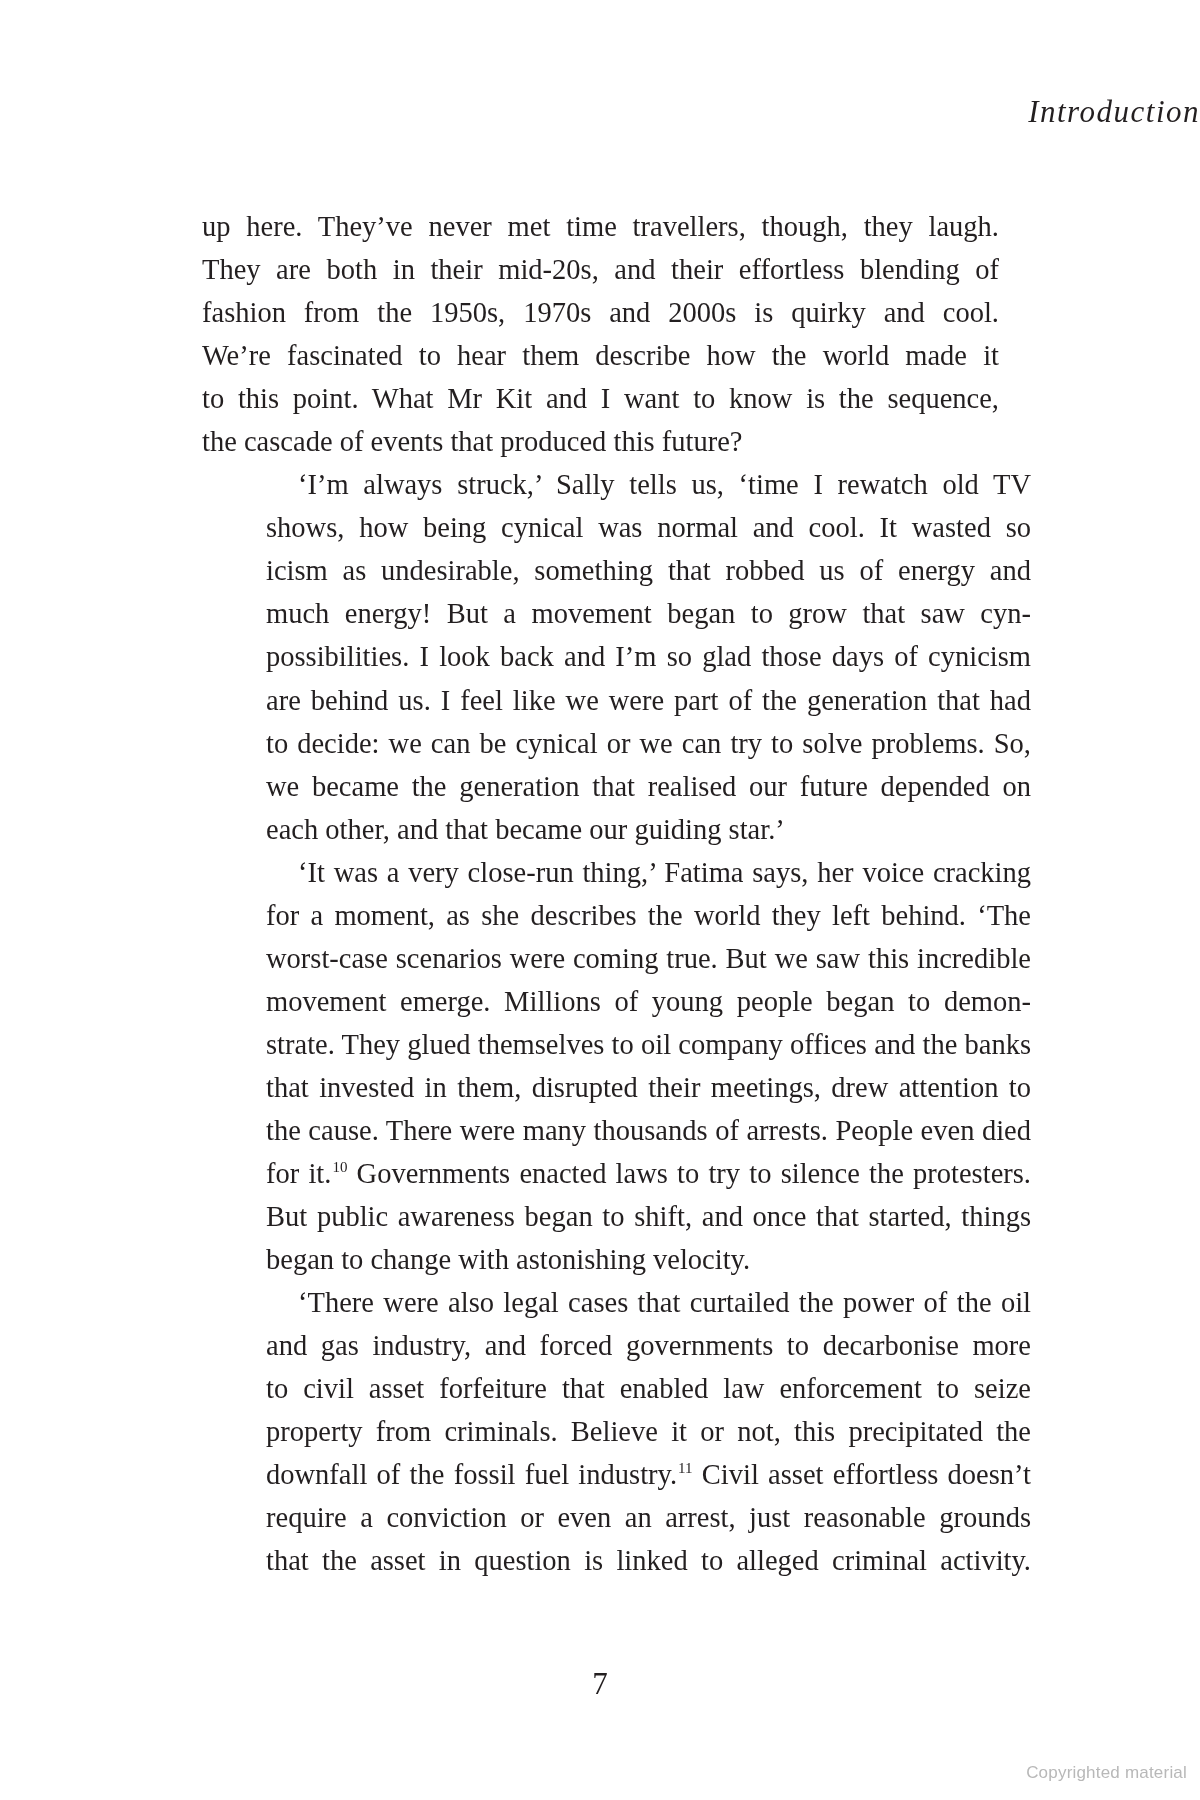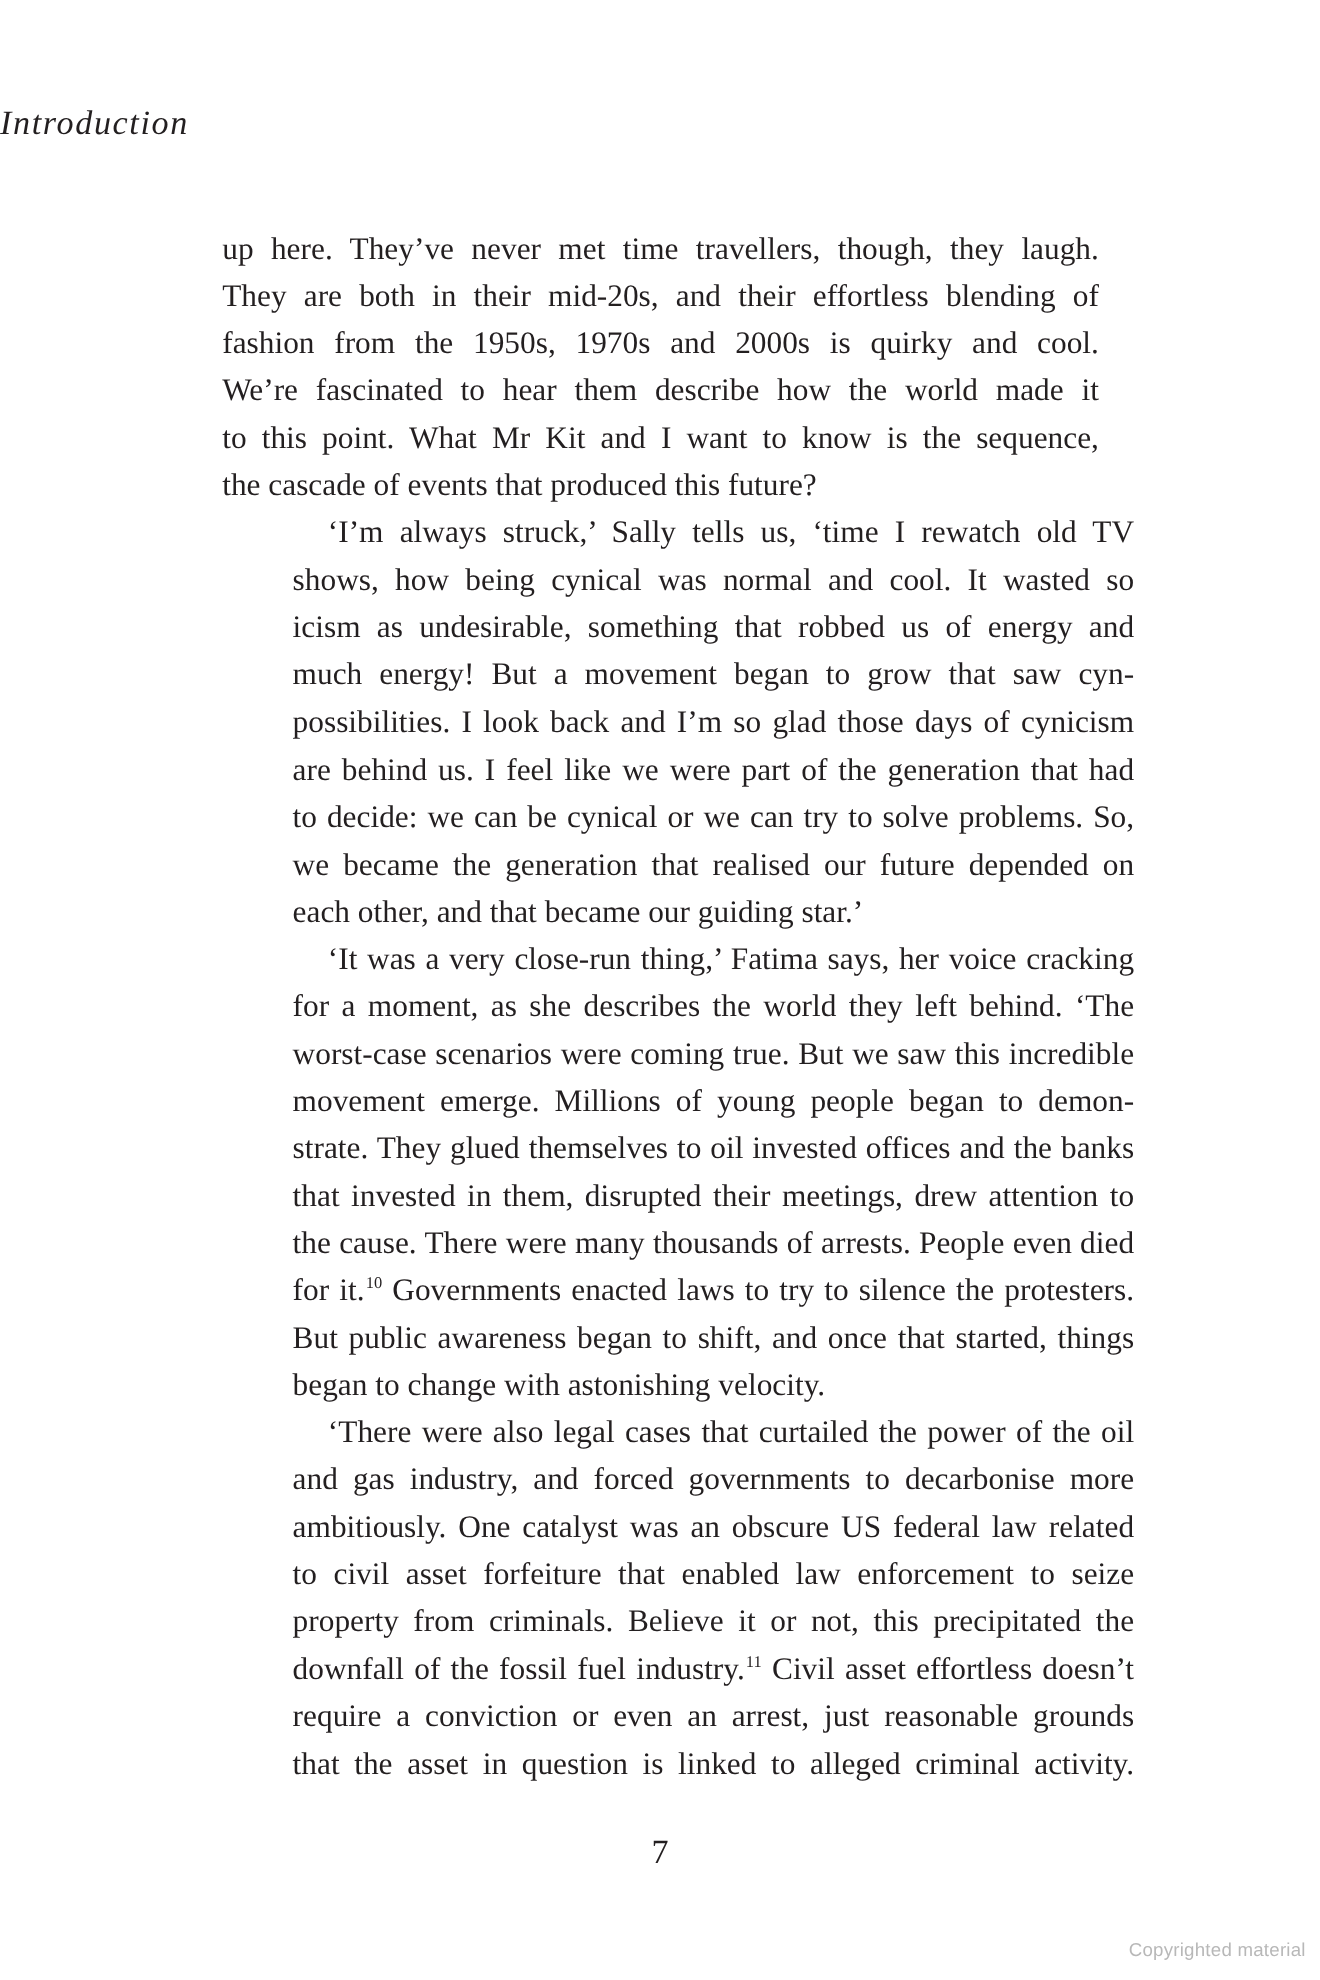--- a/index.html
+++ b/index.html
@@ -13,21 +13,21 @@
       position: relative;
       overflow: hidden;
       font-family: "Liberation Serif", "DejaVu Serif", serif;
       color: #231f20;
     }
     .running-head {
       position: absolute;
       top: 92px;
       left: 0;
       width: 1200px;
-      text-align: left;
+      text-align: right;
       font-style: italic;
       font-size: 31px;
       letter-spacing: 1.5px;
       line-height: 40px;
       color: #231f20;
     }
     .text-block {
       position: absolute;
       top: 205px;
       left: 202px;
@@ -121,31 +121,30 @@
       <span class="line"><span class="line-inner"><span>are behind us. I feel like we were part of the generation that had</span></span></span>
       <span class="line"><span class="line-inner"><span>to decide: we can be cynical or we can try to solve problems. So,</span></span></span>
       <span class="line"><span class="line-inner"><span>we became the generation that realised our future depended on</span></span></span>
       <span class="line last"><span class="line-inner"><span>each other, and that became our guiding star.’</span></span></span>
     </div>
     <div class="para indent">
       <span class="line first-indent"><span class="line-inner"><span>‘It was a very close-run thing,’ Fatima says, her voice cracking</span></span></span>
       <span class="line"><span class="line-inner"><span>for a moment, as she describes the world they left behind. ‘The</span></span></span>
       <span class="line"><span class="line-inner"><span>worst-case scenarios were coming true. But we saw this incredible</span></span></span>
       <span class="line"><span class="line-inner"><span>movement emerge. Millions of young people began to demon-</span></span></span>
-      <span class="line"><span class="line-inner"><span>strate. They glued themselves to oil invested offices and the banks</span></span></span>
+      <span class="line"><span class="line-inner"><span>strate. They glued themselves to oil company offices and the banks</span></span></span>
       <span class="line"><span class="line-inner"><span>that invested in them, disrupted their meetings, drew attention to</span></span></span>
       <span class="line"><span class="line-inner"><span>the cause. There were many thousands of arrests. People even died</span></span></span>
       <span class="line"><span class="line-inner"><span>for it.</span><sup class="fn">10</sup><span> Governments enacted laws to try to silence the protesters.</span></span></span>
       <span class="line"><span class="line-inner"><span>But public awareness began to shift, and once that started, things</span></span></span>
       <span class="line last"><span class="line-inner"><span>began to change with astonishing velocity.</span></span></span>
     </div>
     <div class="para indent">
       <span class="line first-indent"><span class="line-inner"><span>‘There were also legal cases that curtailed the power of the oil</span></span></span>
       <span class="line"><span class="line-inner"><span>and gas industry, and forced governments to decarbonise more</span></span></span>
-      <span class="line"><span class="line-inner"><span>ambitiously. One catalyst was an obscure US federal law related</span></span></span>
       <span class="line"><span class="line-inner"><span>to civil asset forfeiture that enabled law enforcement to seize</span></span></span>
       <span class="line"><span class="line-inner"><span>property from criminals. Believe it or not, this precipitated the</span></span></span>
       <span class="line"><span class="line-inner"><span>downfall of the fossil fuel industry.</span><sup class="fn">11</sup><span> Civil asset effortless doesn’t</span></span></span>
       <span class="line"><span class="line-inner"><span>require a conviction or even an arrest, just reasonable grounds</span></span></span>
       <span class="line"><span class="line-inner"><span>that the asset in question is linked to alleged criminal activity.</span></span></span>
     </div>
   </div>
 
 <div class="folio">7</div>
 

